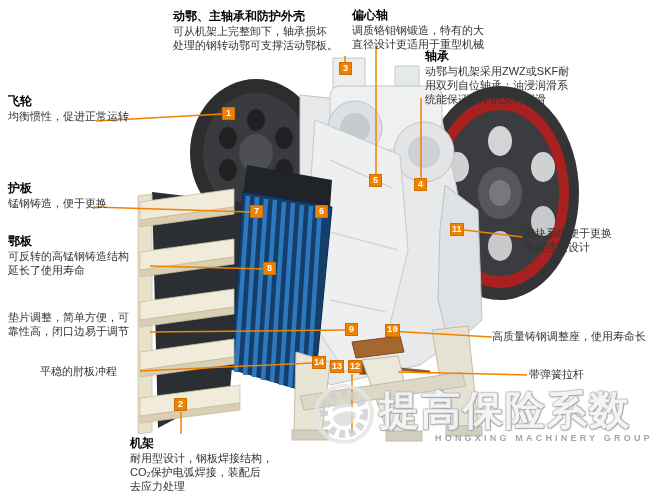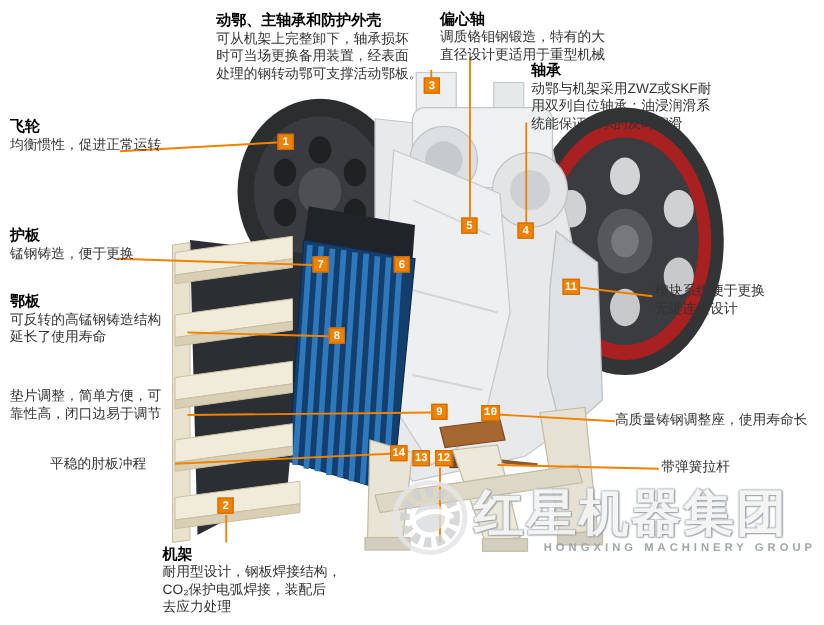--- a/index.html
+++ b/index.html
@@ -136,21 +136,20 @@
       <line x1="522" y1="237" x2="464" y2="230"></line>
       <line x1="492" y1="337" x2="388" y2="331"></line>
       <line x1="527" y1="375" x2="398" y2="372"></line>
       <line x1="352" y1="434" x2="352" y2="374"></line>
     </g>
   </svg>
 
   <div class="callout" style="left:173px; top:9px;">
     <span class="c-title">动鄂、主轴承和防护外壳</span>
     <span class="c-line">可从机架上完整卸下，轴承损坏</span>
-    <span class="c-line">时可当场更换备用装置，经表面</span>
     <span class="c-line">处理的钢转动鄂可支撑活动鄂板。</span>
   </div>
 
   <div class="callout" style="left:352px; top:8px;">
     <span class="c-title">偏心轴</span>
     <span class="c-line">调质铬钼钢锻造，特有的大</span>
     <span class="c-line">直径设计更适用于重型机械</span>
   </div>
 
   <div class="callout" style="left:425px; top:49px;">
@@ -221,17 +220,17 @@
   <div class="marker" style="left:330px; top:360px;">13</div>
   <div class="marker" style="left:312px; top:356px;">14</div>
 
   <div class="watermark">
     <svg class="wm-logo" width="62" height="62" viewBox="0 0 62 62">
       <circle cx="31" cy="31" r="28" fill="none" stroke="rgba(228,228,230,0.9)" stroke-width="4"></circle>
       <circle cx="31" cy="31" r="20" fill="none" stroke="rgba(205,207,210,0.9)" stroke-width="8" stroke-dasharray="6 4"></circle>
       <circle cx="31" cy="31" r="12" fill="rgba(218,220,222,0.9)"></circle>
       <path d="M14 36 Q31 20 48 30" fill="none" stroke="#ffffff" stroke-width="4" stroke-linecap="round"></path>
     </svg>
-    <div class="wm-brand">红星机器集团</div>
+    <div class="wm-brand">提高保险系数</div>
     <div class="wm-sub">HONGXING MACHINERY GROUP</div>
   </div>
 
 </div>
 
 </body></html>

